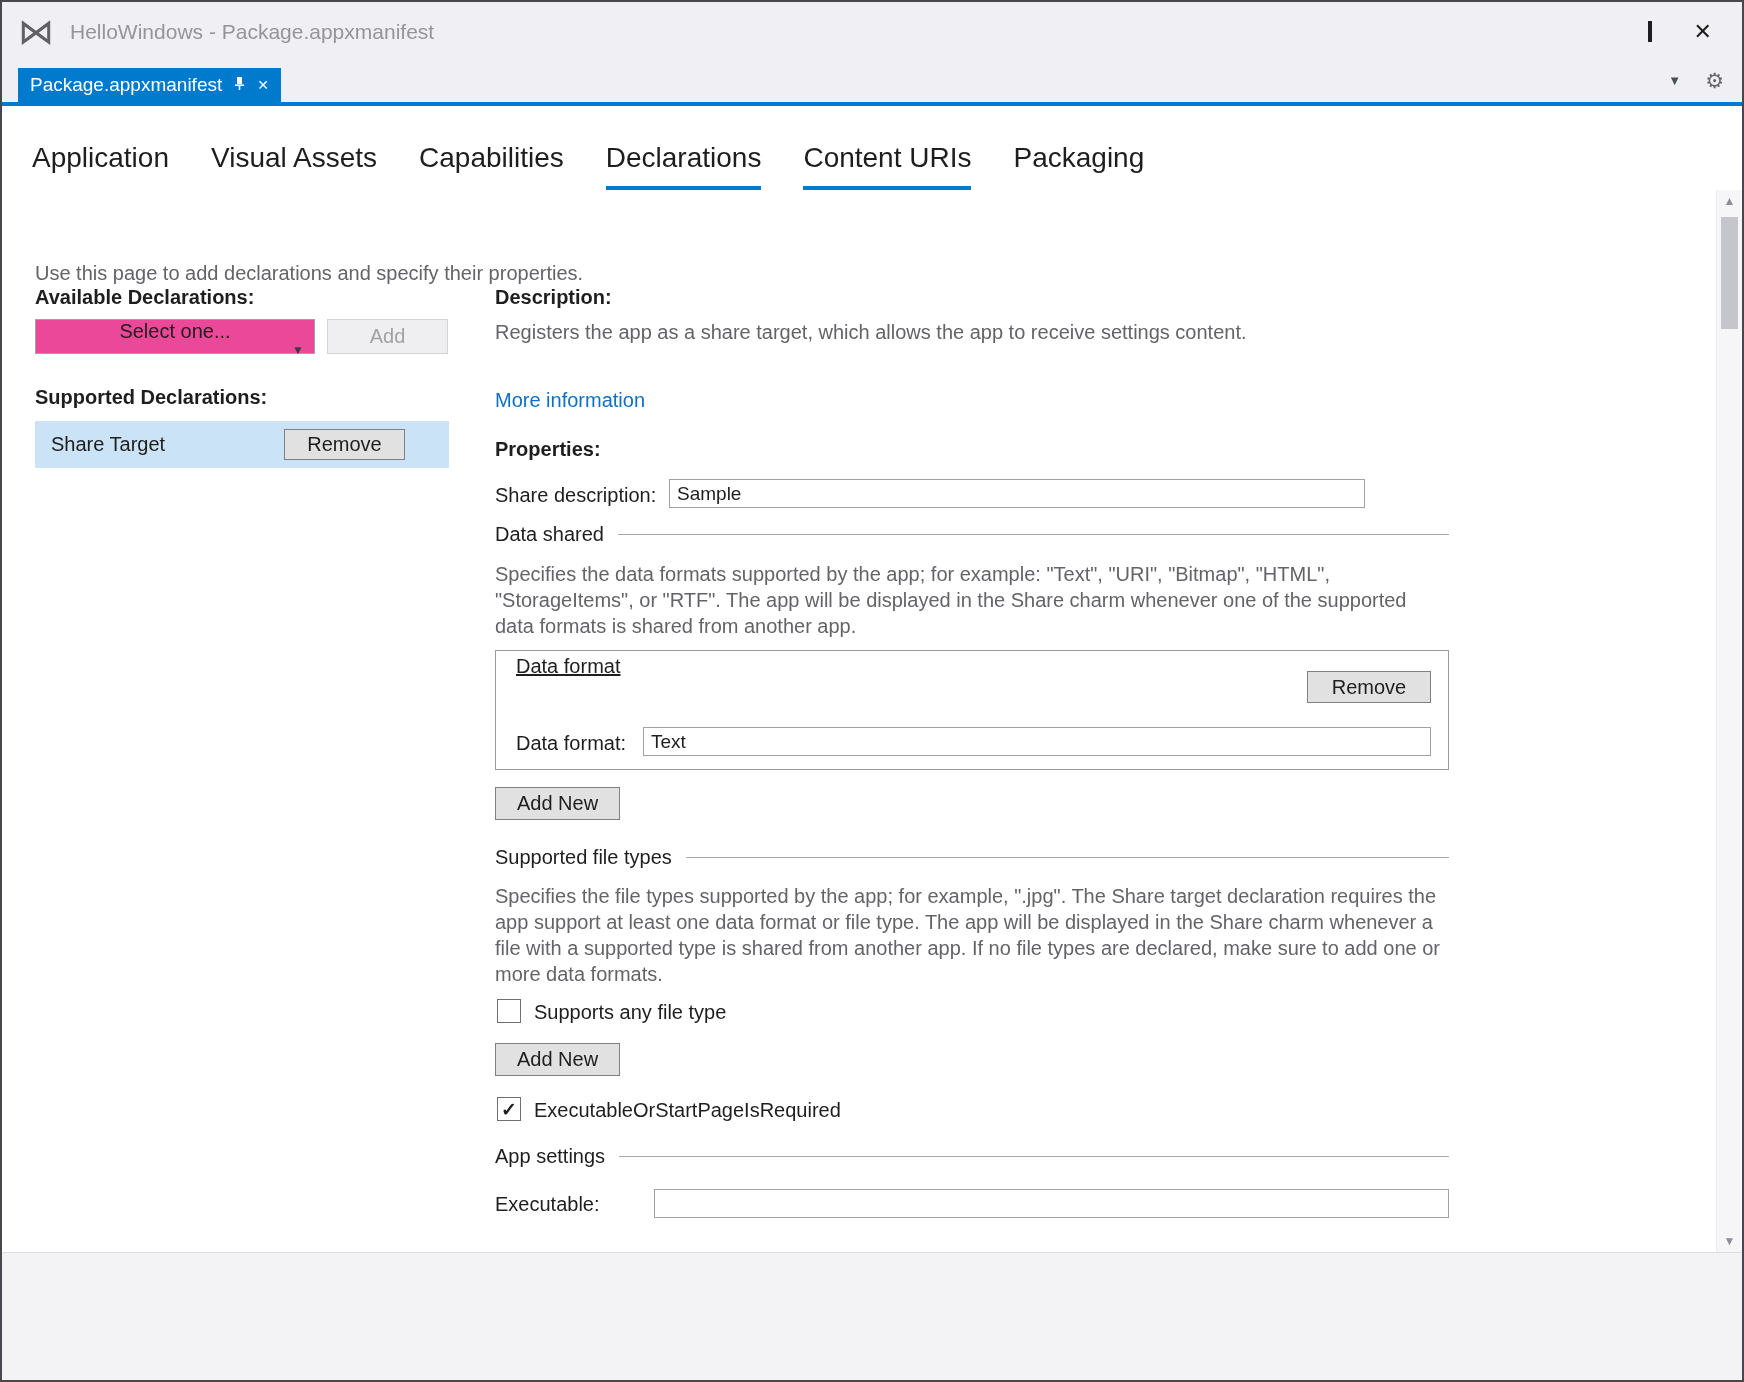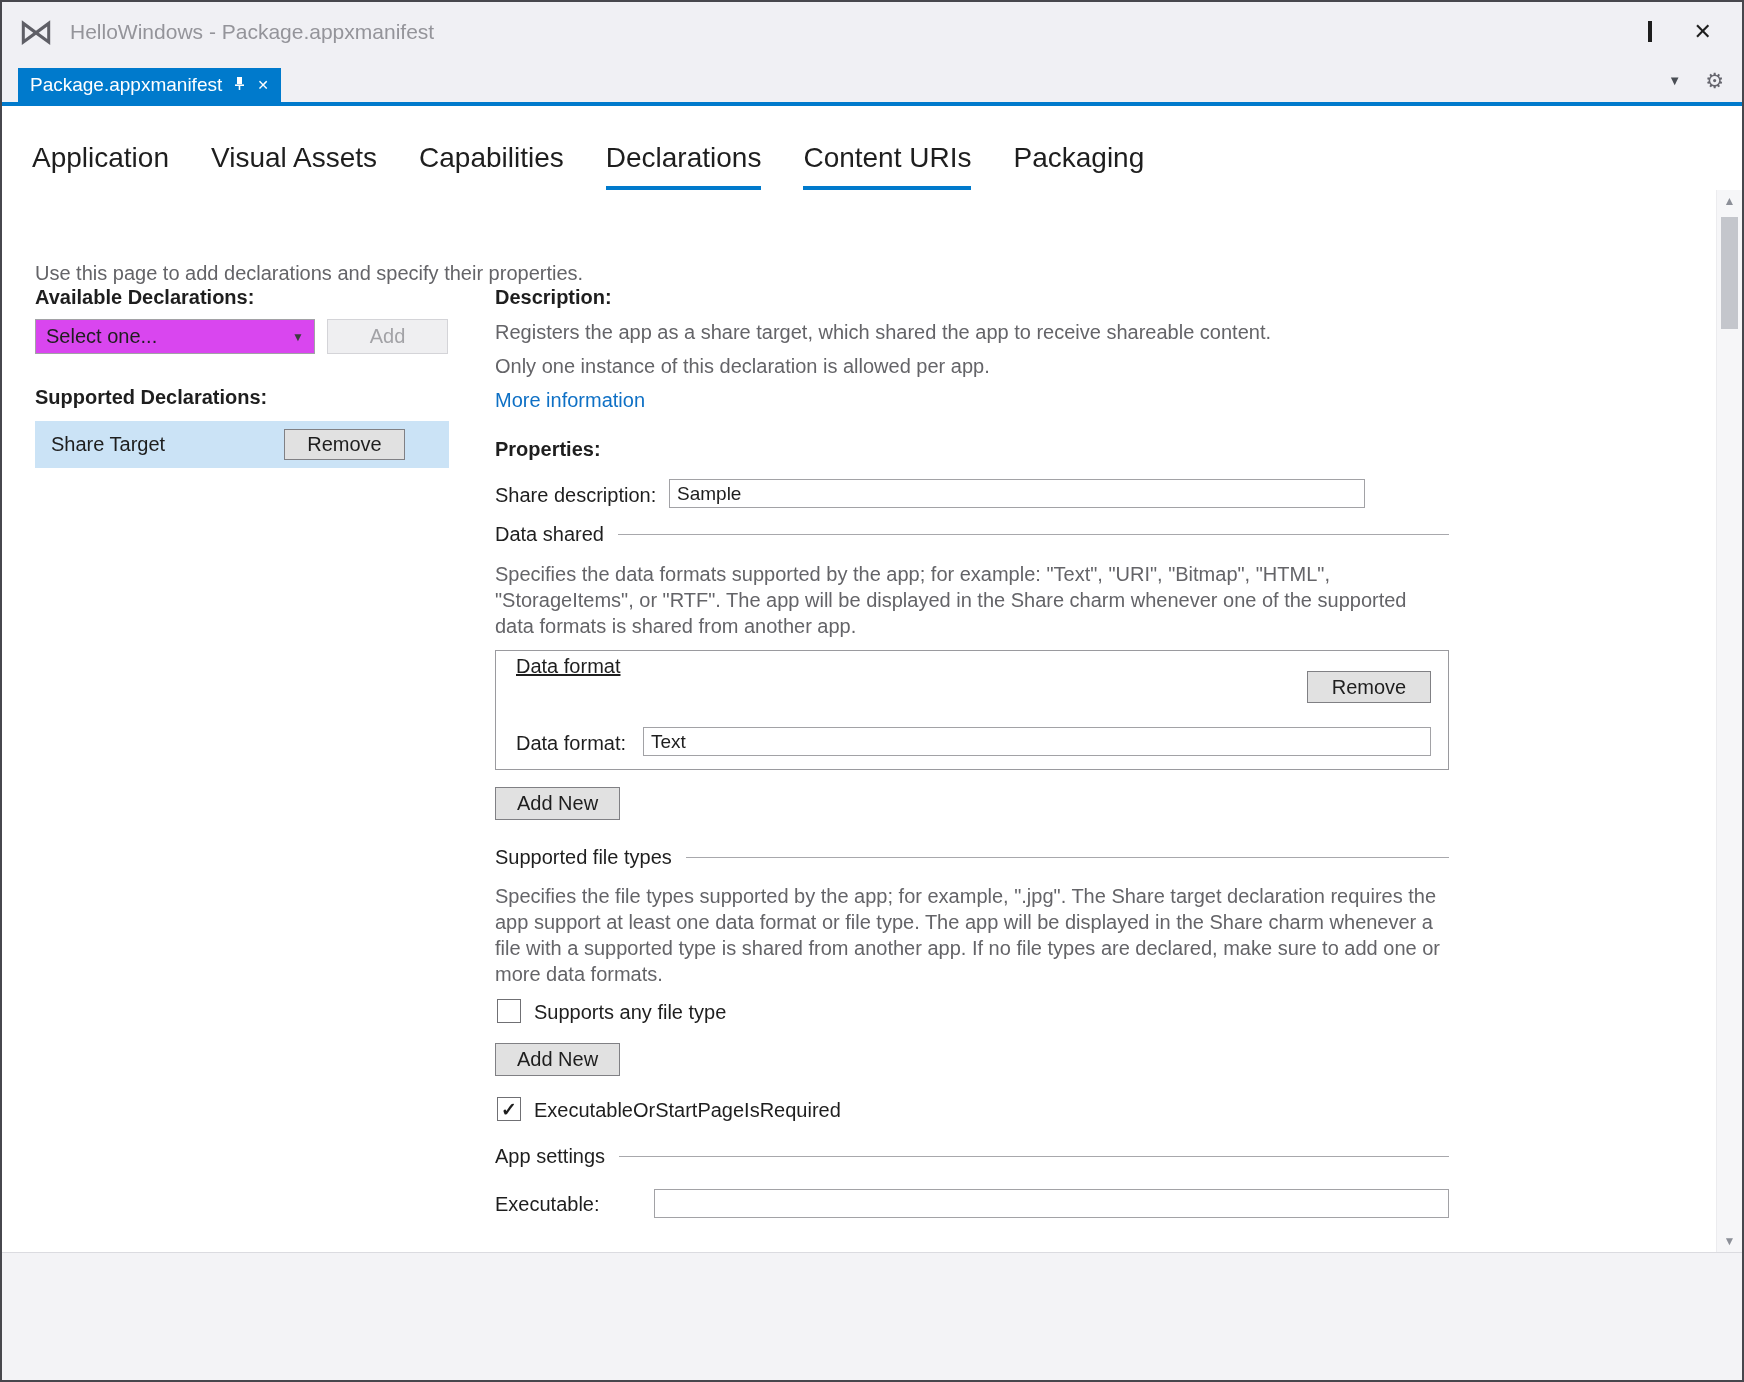--- a/index.html
+++ b/index.html
@@ -33,22 +33,22 @@
   .navtab { padding-bottom:12px; border-bottom:4px solid transparent; white-space:nowrap; }
   .navtab.active { border-bottom-color:#007ACC; }
 
   
   .t-black { color:#1E1E1E; font-size:20px; }
   .t-gray  { color:#646468; font-size:20px; }
   .t-bold  { font-weight:bold; }
   .link { color:#0E70C5; font-size:20px; }
 
   
-  .combo { border:1px solid #A2A2A6; background:#d946ef; display:flex; align-items:center;
-           padding:8px 10px; font-size:20px; color:#1E1E1E; }
+  .combo { border:1px solid #A2A2A6; background:#ec4899; display:flex; align-items:center;
+           padding:0 10px; font-size:20px; color:#1E1E1E;flex-direction:column; }
   .combo .chev { margin-left:auto; font-size:12px; color:#3C3C40; }
   .btn { background:#E1E1E1; border:1px solid #808084; color:#1E1E1E; font-size:20px;
          display:flex; align-items:center; justify-content:center; font-family:inherit; }
   .btn-disabled { background:#EFEFF1; border:1px solid #D4D4D8; color:#A2A2A6; font-size:20px;
                   display:flex; align-items:center; justify-content:center; font-family:inherit; }
   .textbox { border:1px solid #A2A2A6; background:#fff; font-size:19px; color:#1E1E1E;
              padding:0 7px; font-family:inherit; outline:none; }
   .list-row { background:#CBE3F6; }
   .section-h { display:flex; align-items:center; gap:14px; }
   .section-h .rule { flex:1; height:1px; background:#A8A8AC; }
@@ -121,22 +121,21 @@
   <button class="abs btn-disabled" style="left:325px; top:317px; width:121px; height:35px;">Add</button>
 
   <div class="abs t-black t-bold" style="left:33px; top:384px;">Supported Declarations:</div>
 
   <div class="abs list-row" style="left:33px; top:419px; width:414px; height:47px;">
     <span class="abs t-black" style="left:16px; top:12px;">Share Target</span>
     <button class="abs btn" style="left:249px; top:8px; width:121px; height:31px;">Remove</button>
   </div>
 
   <div class="abs t-black t-bold" style="left:493px; top:284px;">Description:</div>
-  <div class="abs t-gray" style="left:493px; top:319px;">Registers the app as a share target, which shared the app to receive shareable content.</div>
-  <div class="abs t-gray" style="left:493px; top:353px;">Only one instance of this declaration is allowed per app.</div>
+  <div class="abs t-gray" style="left:493px; top:319px;">Registers the app as a share target, which allows the app to receive settings content.</div>
   <div class="abs link" style="left:493px; top:387px;">More information</div>
 
   <div class="abs t-black t-bold" style="left:493px; top:436px;">Properties:</div>
 
   <div class="abs t-black" style="left:493px; top:482px;">Share description:</div>
   <input type="text" class="abs textbox" style="left: 667px; top: 477px; width: 696px; height: 29px;" value="Sample">
 
   <div class="abs section-h" style="left:493px; top:521px; width:954px;">
     <span class="t-black">Data shared</span>
     <div class="rule"></div>

